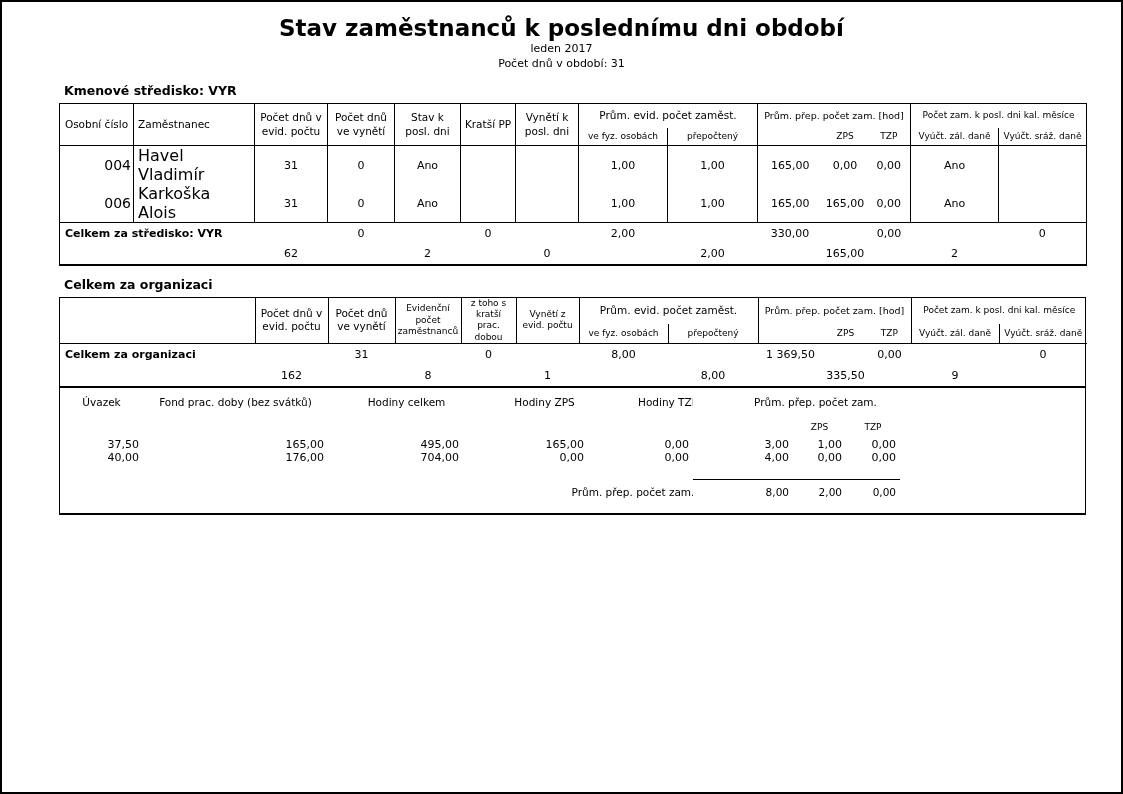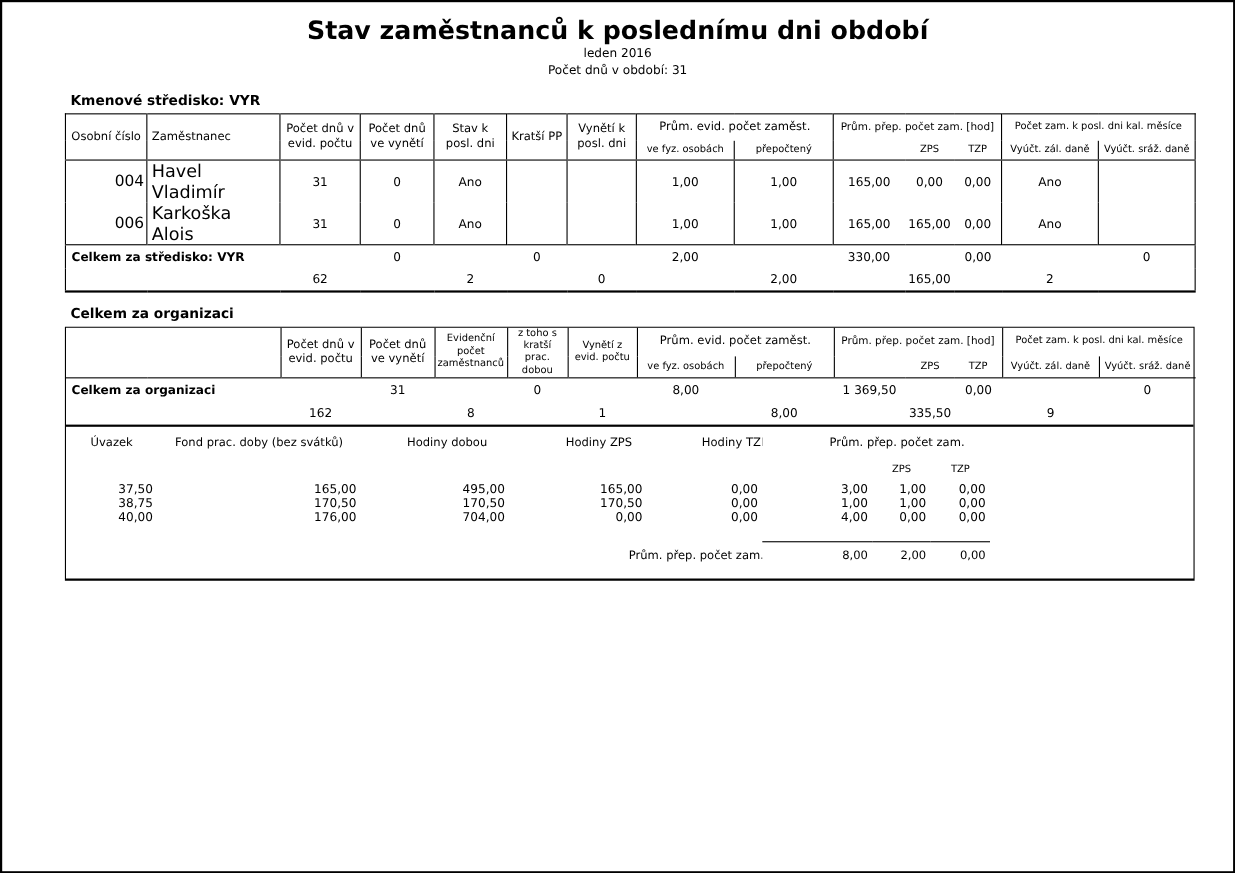--- a/index.html
+++ b/index.html
@@ -65,21 +65,21 @@
   td.hours-total-label span { position:relative; left:55px; }
   .spacer-bottom { height:9px; }
 </style>
 </head>
 <body>
 
 <div class="frame">
 
 
   <div class="page-title">Stav zaměstnanců k poslednímu dni období</div>
-  <div class="subtitle">leden 2016</div>
+  <div class="subtitle">leden 2017</div>
   <div class="subtitle">Počet dnů v období: 31</div>
 
   <div class="section-heading">Kmenové středisko: VYR</div>
 
   <table class="grid outer">
     <colgroup>
       <col style="width:74px">
         <col style="width:121px">
         <col style="width:73px">
         <col style="width:67px">
@@ -279,50 +279,39 @@
         <col style="width:105px">
           <col style="width:100px">
           <col style="width:53px">
           <col style="width:54px">
         <col style="width:187px">
       </colgroup>
       <tbody>
           <tr class="hours-head">
         <td>Úvazek</td>
         <td>Fond prac. doby (bez svátků)</td>
-        <td style="padding-left:24px">Hodiny dobou</td>
+        <td style="padding-left:24px">Hodiny celkem</td>
         <td style="padding-left:40px">Hodiny ZPS</td>
         <td style="padding-left:50px">Hodiny TZP</td>
         <td colspan="3" style="padding-left:40px">Prům. přep. počet zam.</td>
         <td></td>
       </tr>
       <tr class="hours-sub">
         <td colspan="6"></td>
         <td>ZPS</td>
         <td>TZP</td>
         <td></td>
       </tr>
       <tr class="hours-row">
         <td class="rnum">37,50</td>
         <td class="rnum">165,00</td>
         <td class="rnum">495,00</td>
         <td class="rnum">165,00</td>
         <td class="rnum">0,00</td>
         <td class="rnum">3,00</td>
-        <td class="rnum">1,00</td>
-        <td class="rnum">0,00</td>
-        <td></td>
-      </tr>
-      <tr class="hours-row">
-        <td class="rnum">38,75</td>
-        <td class="rnum">170,50</td>
-        <td class="rnum">170,50</td>
-        <td class="rnum">170,50</td>
-        <td class="rnum">0,00</td>
-        <td class="rnum">1,00</td>
         <td class="rnum">1,00</td>
         <td class="rnum">0,00</td>
         <td></td>
       </tr>
       <tr class="hours-row">
         <td class="rnum">40,00</td>
         <td class="rnum">176,00</td>
         <td class="rnum">704,00</td>
         <td class="rnum">0,00</td>
         <td class="rnum">0,00</td>

